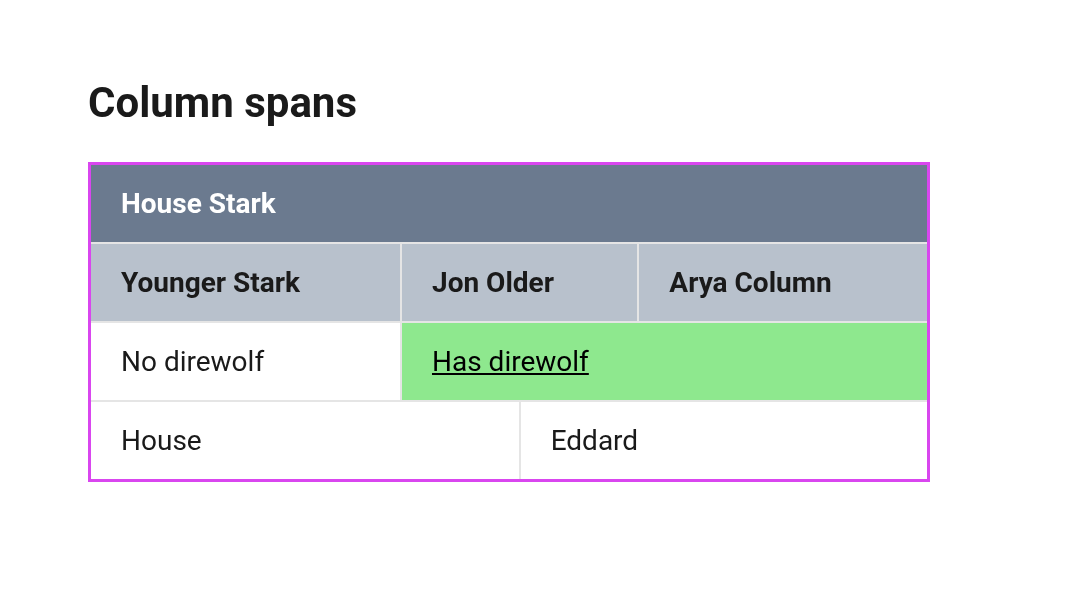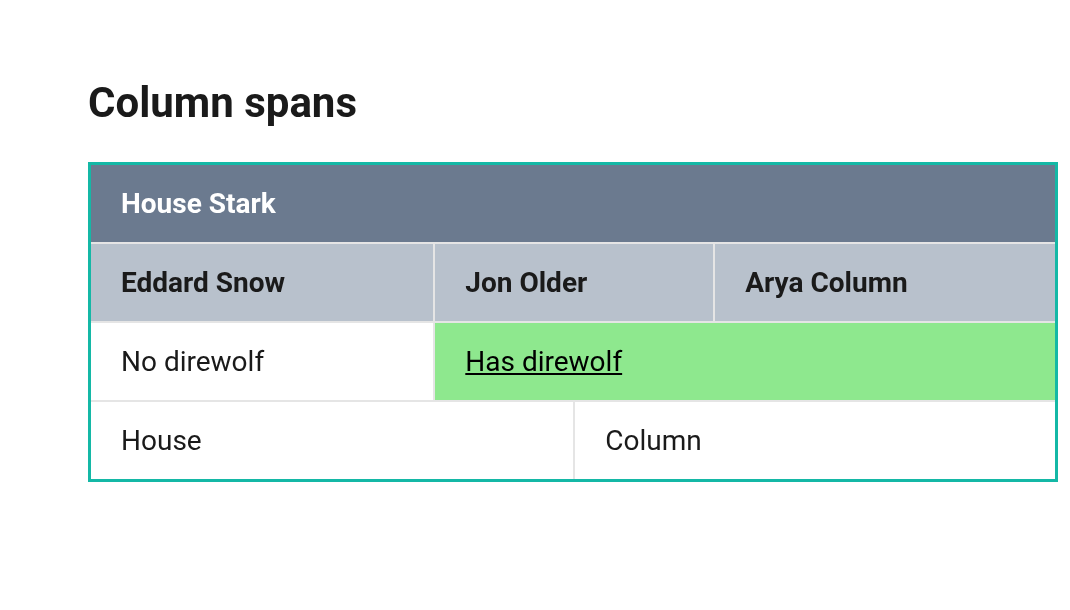--- a/index.html
+++ b/index.html
@@ -13,23 +13,23 @@
       padding: 30px 40px;
       width: 1070px;
     }
     .title {
       font-size: 42px;
       font-weight: 700;
       color: #1a1a1a;
       margin-bottom: 35px;
     }
     .table {
-      width: 970px;
+      width: 842px;
       border-collapse: collapse;
-      border: 3px solid #14b8a6;
+      border: 3px solid #d946ef;
       background: #8b5cf6;
     }
     .table td, .table th {
       border: 2px solid #e5e5e5;
       padding: 22px 30px;
       text-align: left;
       font-size: 28px;
       vertical-align: middle;
     }
     .header-top {
@@ -58,26 +58,26 @@
 <body>
 
 <h1 class="title">Column spans</h1>
 
 <table class="table">
   <tbody>
       <tr>
     <th class="header-top" colspan="6">House Stark</th>
   </tr>
   <tr>
-    <th class="header-sub" colspan="2">Eddard Snow</th>
+    <th class="header-sub" colspan="2">Younger Stark</th>
     <th class="header-sub" colspan="2">Jon Older</th>
     <th class="header-sub" colspan="2">Arya Column</th>
   </tr>
   <tr>
     <td class="cell-normal" colspan="2">No direwolf</td>
     <td class="cell-highlight" colspan="4">Has direwolf</td>
   </tr>
   <tr>
     <td class="cell-normal" colspan="3">House</td>
-    <td class="cell-normal" colspan="3">Column</td>
+    <td class="cell-normal" colspan="3">Eddard</td>
   </tr>
 </tbody>
   </table>
 
 </body></html>

